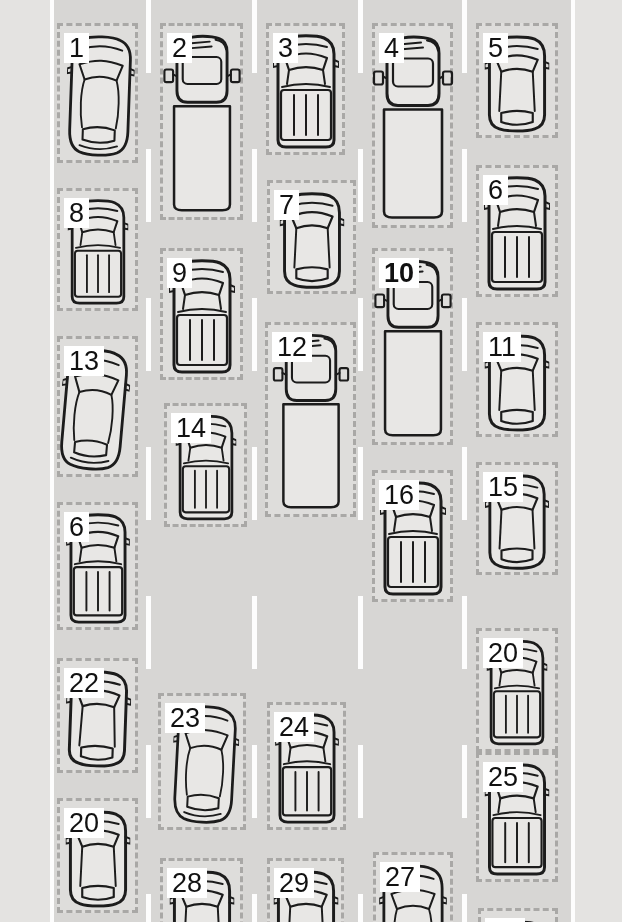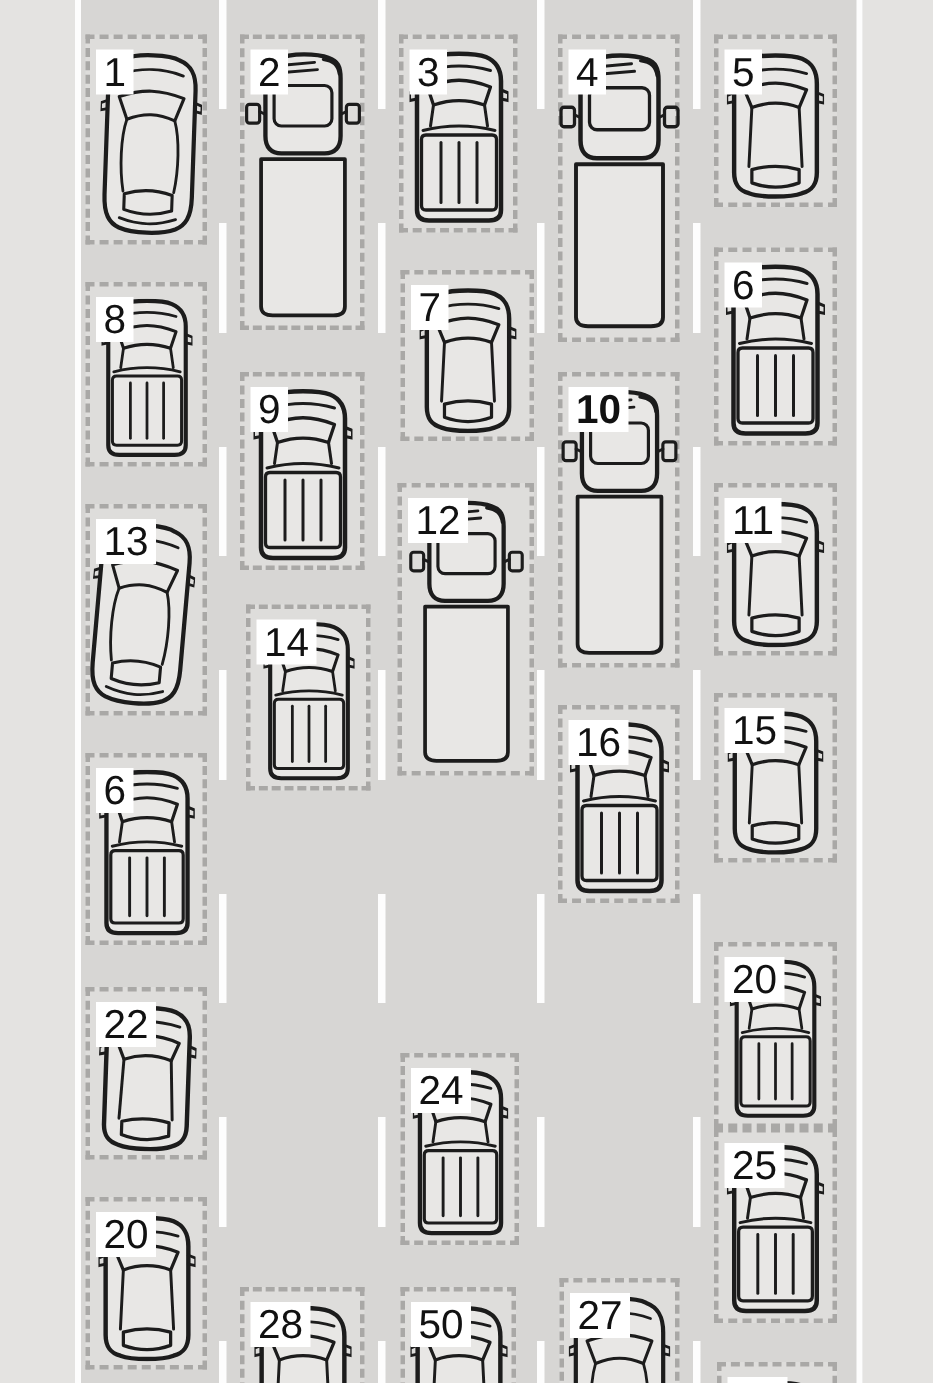--- a/index.html
+++ b/index.html
@@ -228,20 +228,26 @@
   </div>
 
 
   <div class="space" style="left: 57px; top: 658px; width: 81px; height: 115px;">
     <svg class="vehicle" width="65" height="99" viewBox="0 0 66 100" style="top: 8px; left: calc(50% + 0px); transform: translateX(-50%) rotate(2deg);">
         <use href="#suv"></use>
       </svg>
     <div class="space-label">22</div>
   </div>
 
+  <div class="space" style="left: 158px; top: 693px; width: 88px; height: 137px;">
+    <svg class="vehicle" width="66" height="121" viewBox="0 0 72 132" style="top: 8px; left: calc(50% + 3px); transform: translateX(-50%) rotate(3deg);">
+        <use href="#sedan"></use>
+      </svg>
+    <div class="space-label">23</div>
+  </div>
 
   <div class="space" style="left: 267px; top: 702px; width: 79px; height: 128px;">
     <svg class="vehicle" width="64" height="112" viewBox="0 0 66 116" style="top: 8px; left: calc(50% + 0px); transform: translateX(-50%) rotate(0deg);">
         <use href="#pickup"></use>
       </svg>
     <div class="space-label">24</div>
   </div>
 
   <div class="space" style="left: 476px; top: 752px; width: 82px; height: 130px; text-align: right;">
     <svg class="vehicle" width="65" height="114" viewBox="0 0 66 116" style="top: 8px; left: calc(50% + 0px); transform: translateX(-50%) rotate(0deg);">
@@ -268,21 +274,21 @@
     <svg class="vehicle" width="65" height="99" viewBox="0 0 66 100" style="top: 8px; left: calc(50% + 0px); transform: translateX(-50%) rotate(0deg);">
         <use href="#suv"></use>
       </svg>
     <div class="space-label">28</div>
   </div>
 
   <div class="space" style="left: 267px; top: 858px; width: 77px; height: 115px;">
     <svg class="vehicle" width="65" height="99" viewBox="0 0 66 100" style="top: 8px; left: calc(50% + 0px); transform: translateX(-50%) rotate(0deg);">
         <use href="#suv"></use>
       </svg>
-    <div class="space-label">50</div>
+    <div class="space-label">29</div>
   </div>
 
   <div class="space" style="left: 478px; top: 908px; width: 80px; height: 115px;">
     <svg class="vehicle" width="65" height="99" viewBox="0 0 66 100" style="top: 8px; left: calc(50% + 0px); transform: translateX(-50%) rotate(0deg);">
         <use href="#suv"></use>
       </svg>
     <div class="space-label">30</div>
   </div>
 </div>
 

